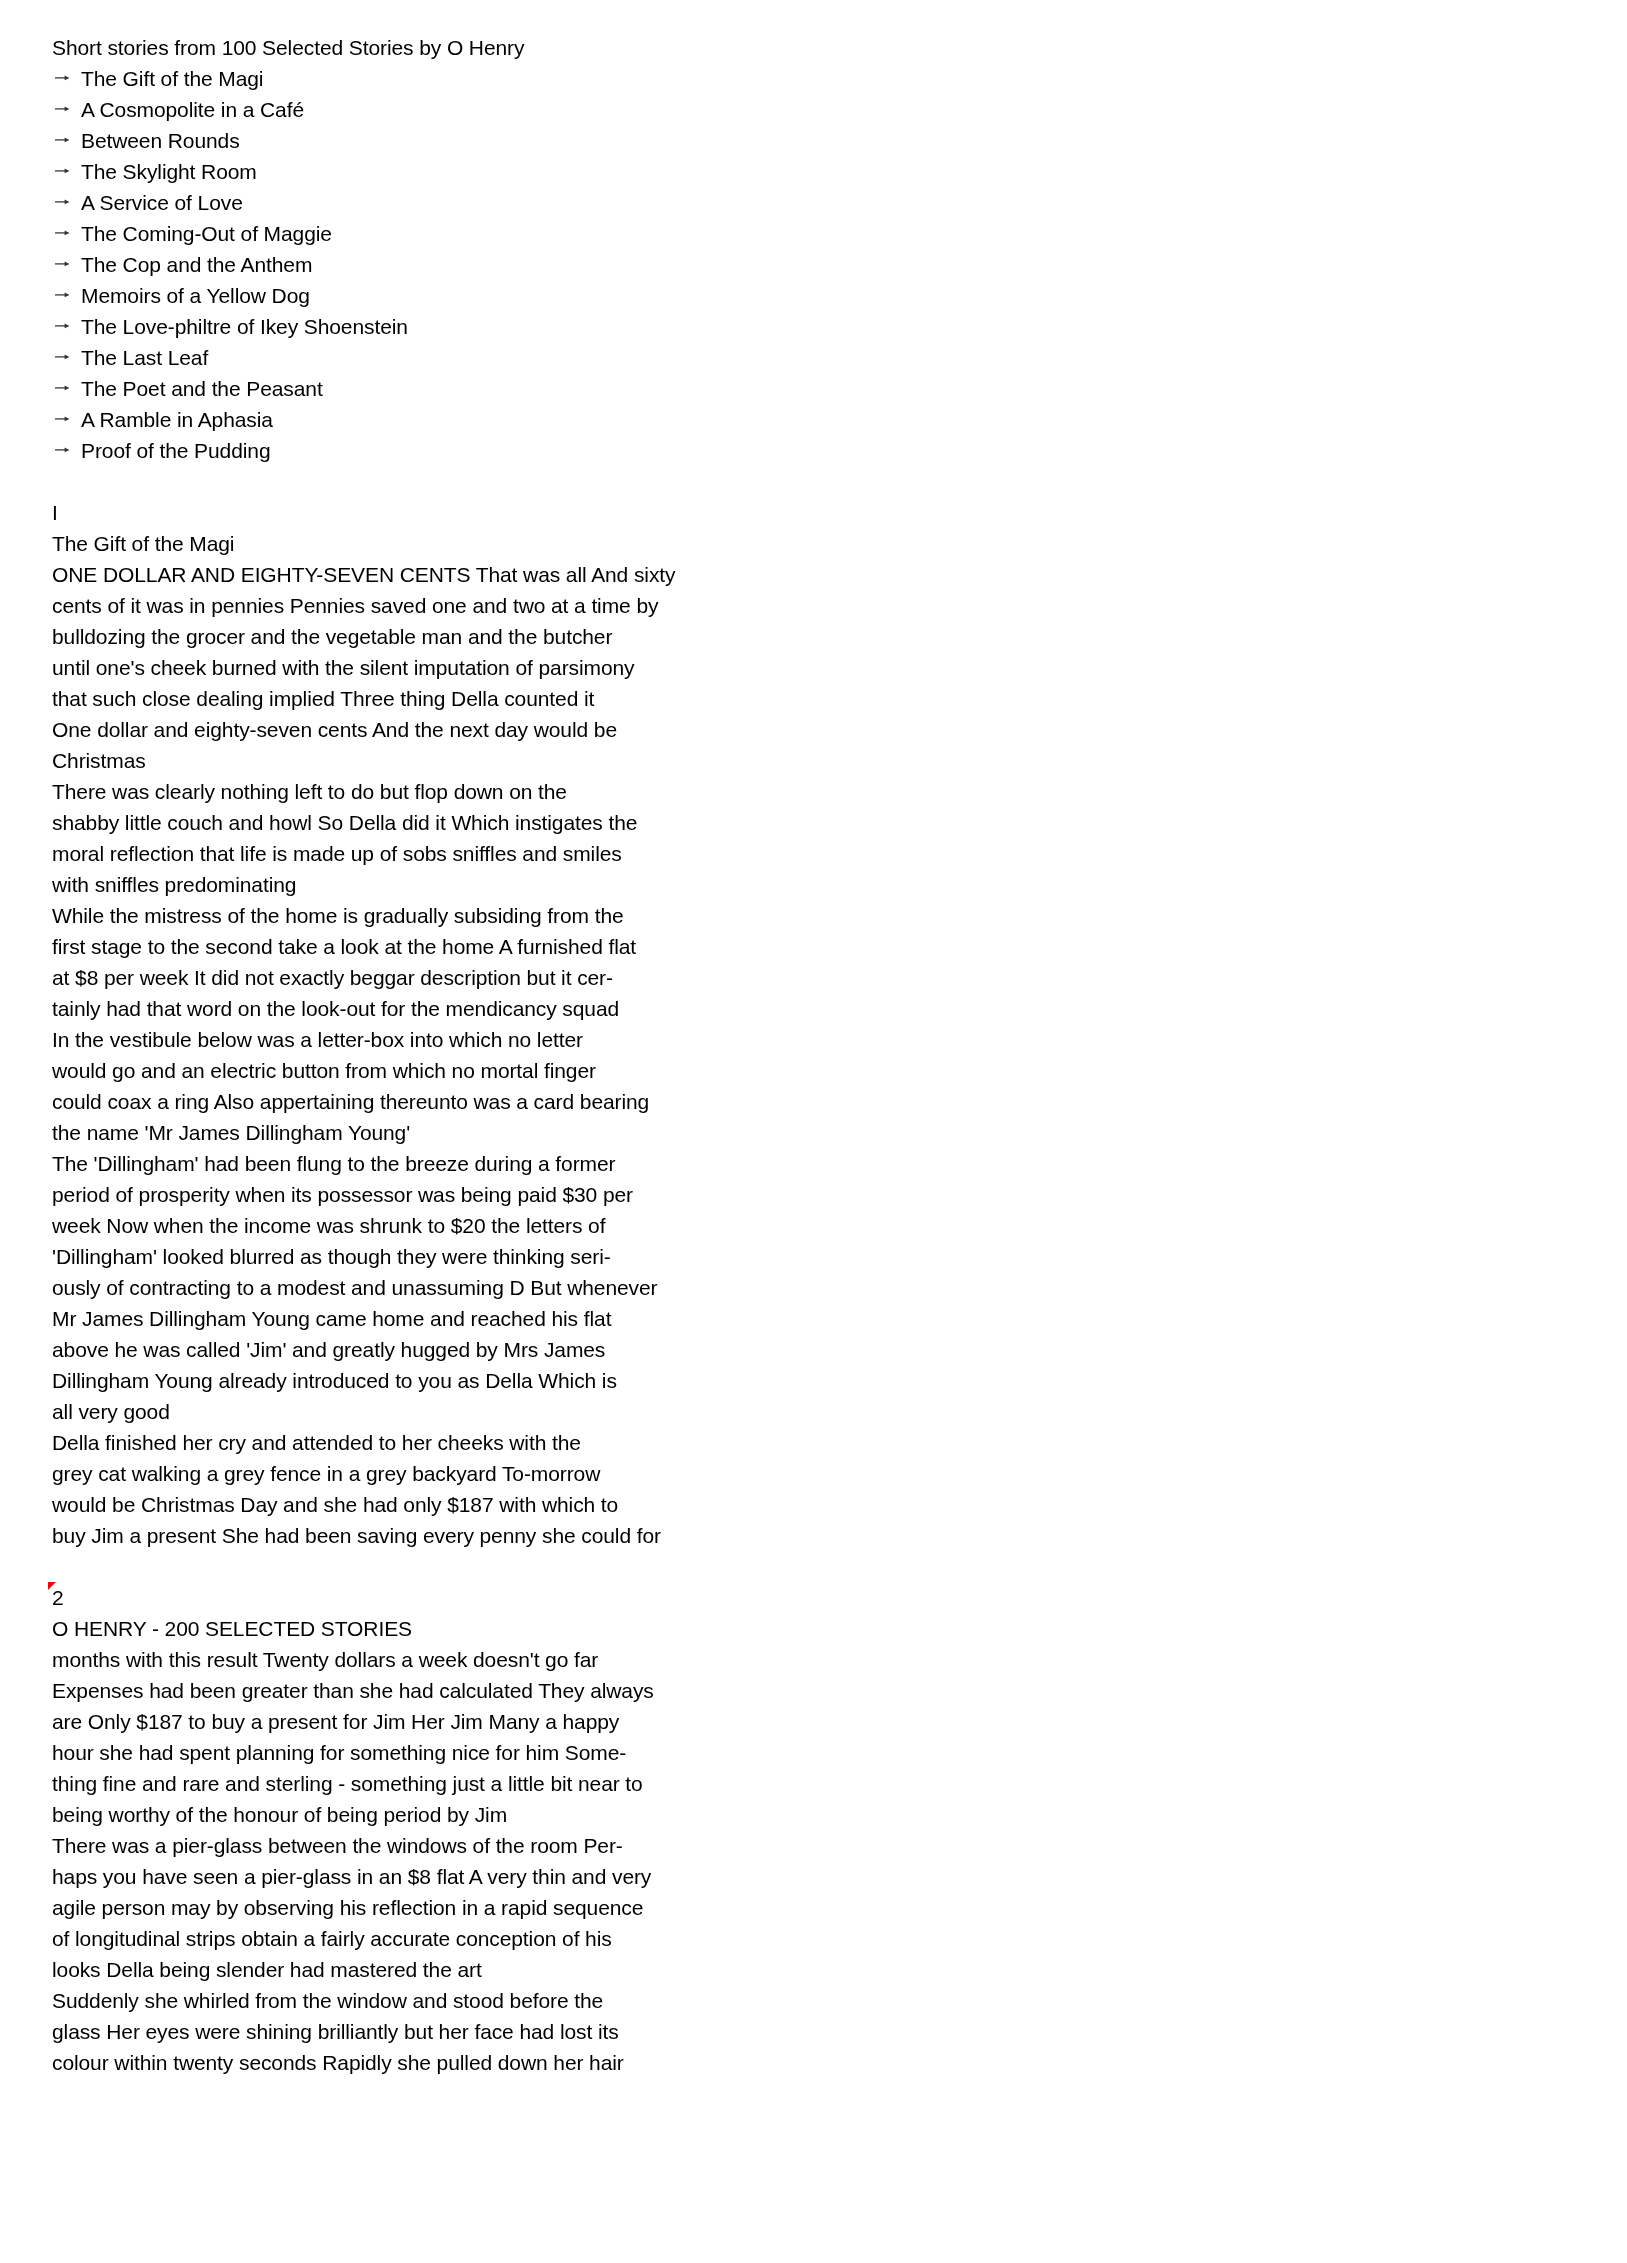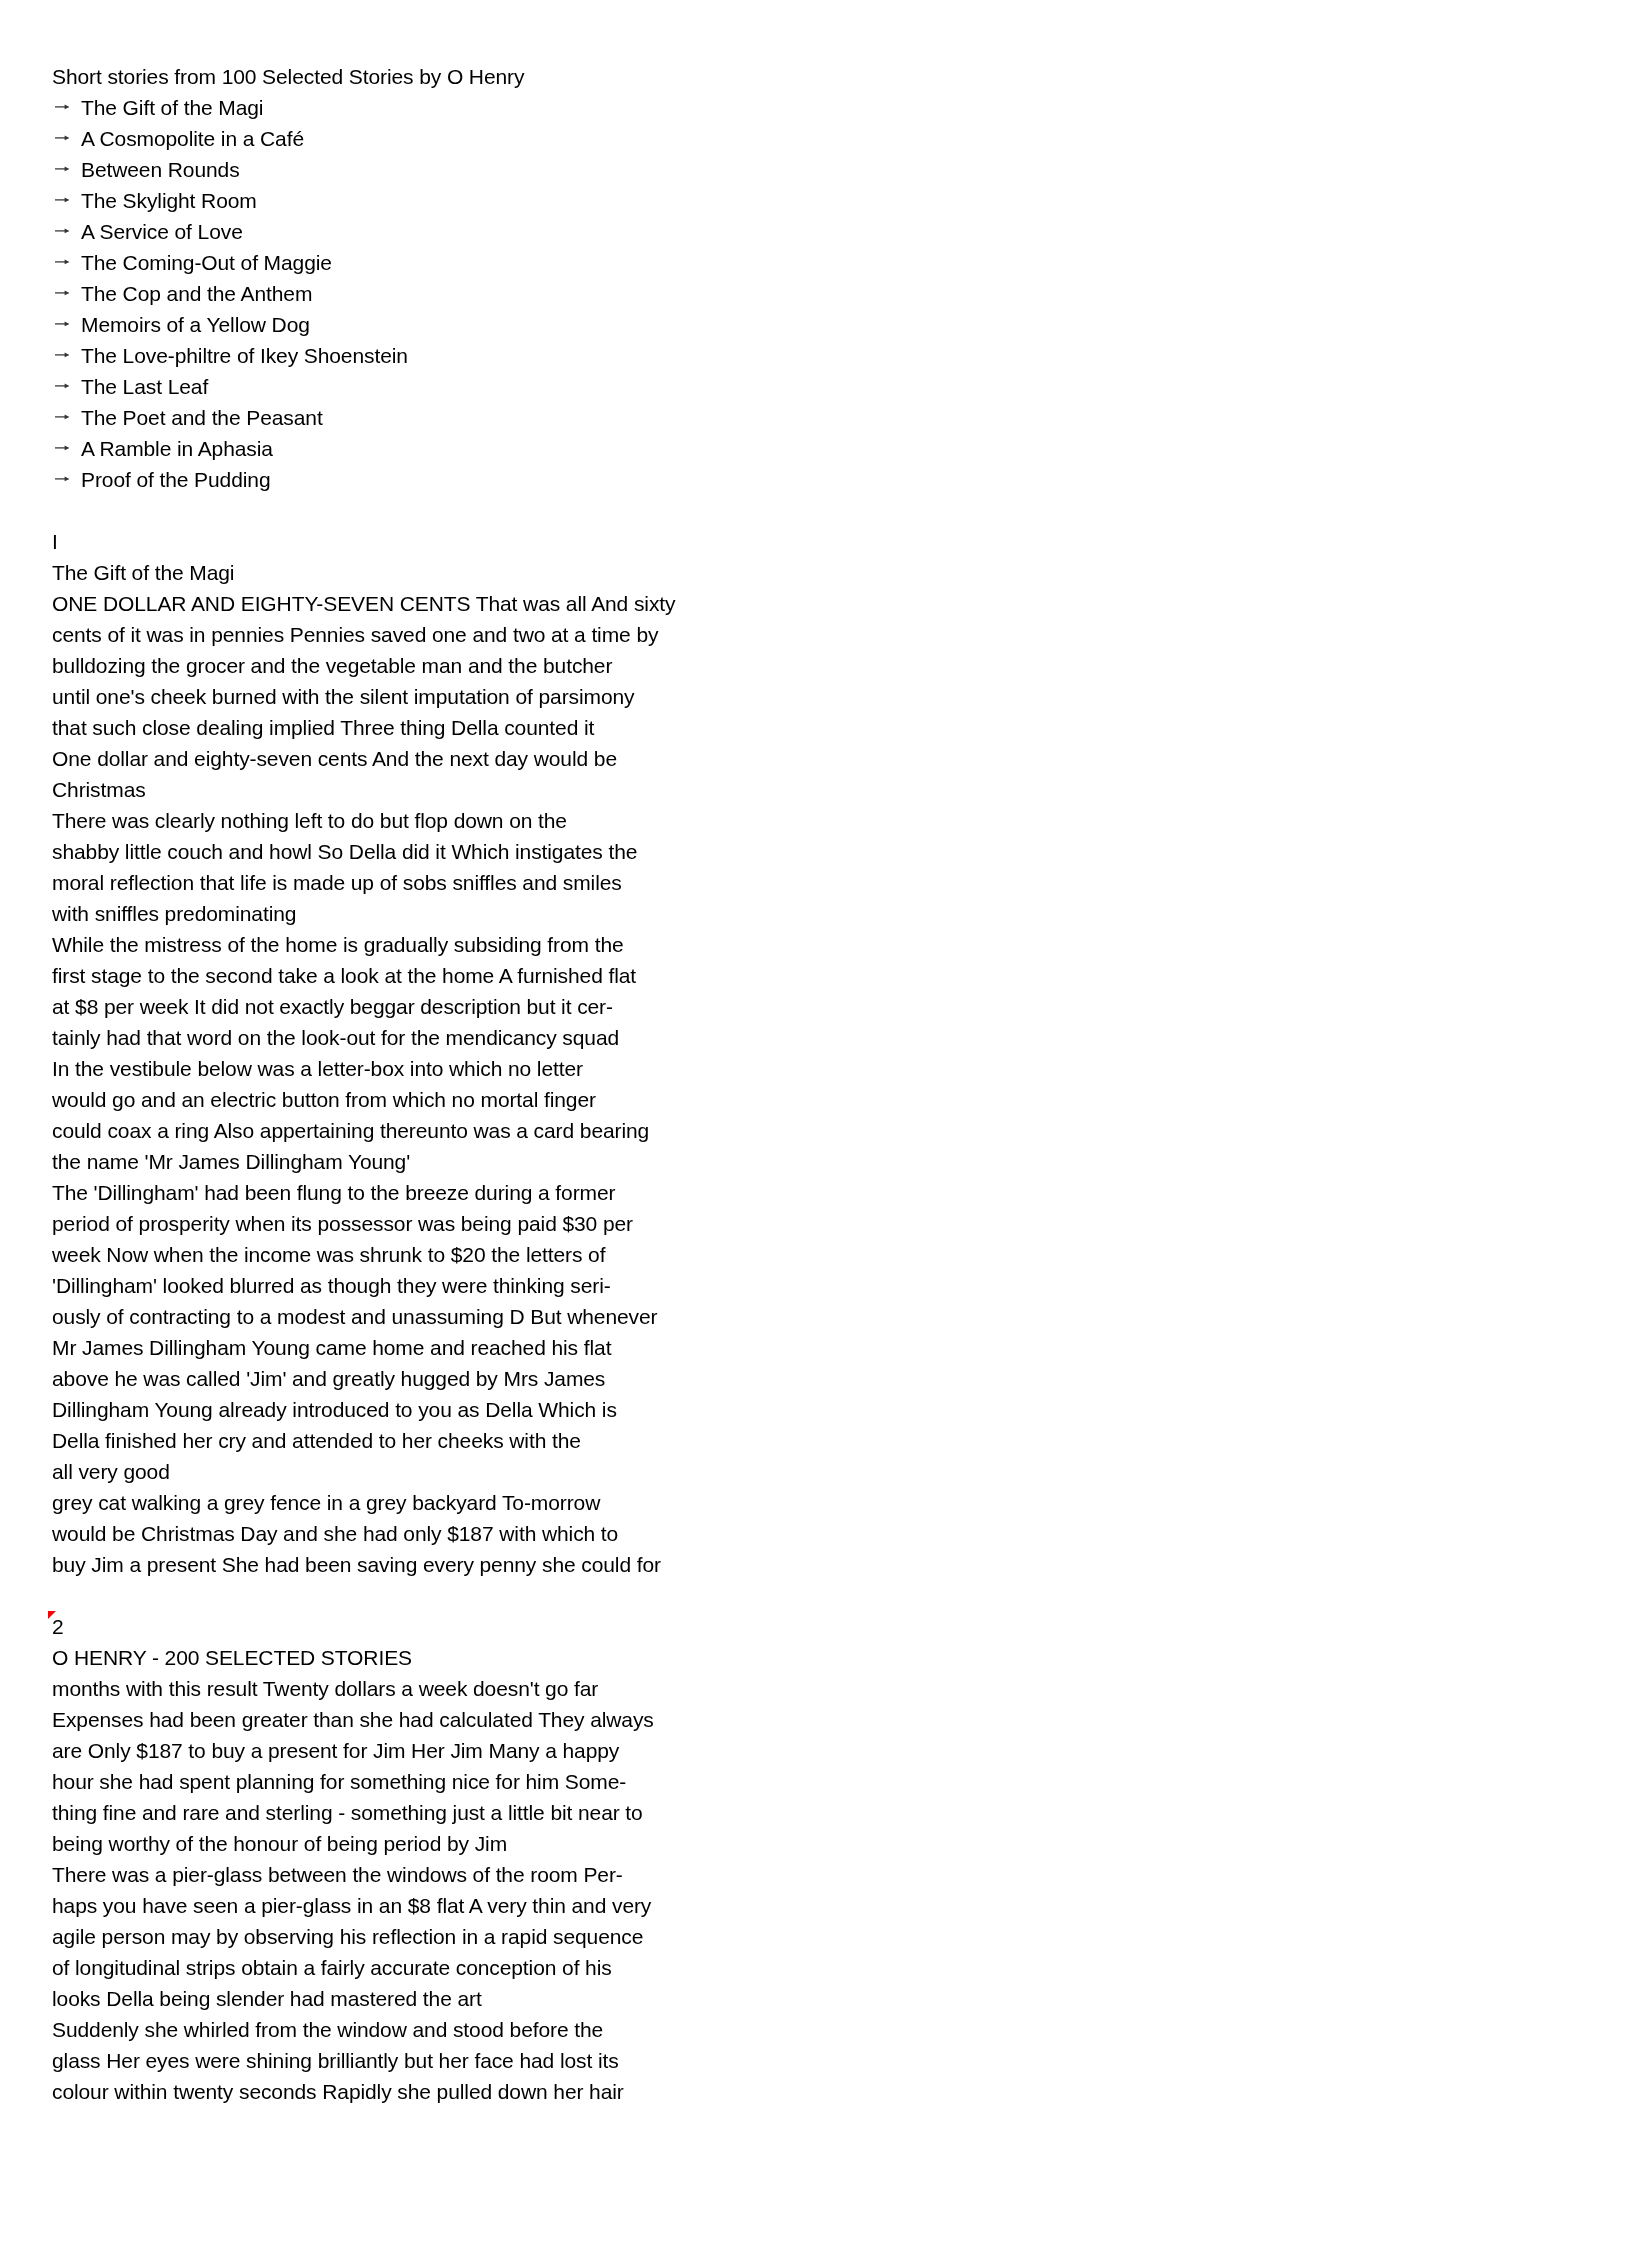--- a/index.html
+++ b/index.html
@@ -11,21 +11,21 @@
     width: 1628px;
     height: 2263px;
     position: relative;
     overflow: hidden;
     font-family: "Liberation Sans", sans-serif;
     color: #000000;
   }
   .page {
     position: absolute;
     left: 52px;
-    top: 61px;
+    top: 32px;
     width: 869px;
     font-size: 21px;
     line-height: 31px;
     letter-spacing: -0.1px;
   }
   .line {
     height: 31px;
     white-space: nowrap;
   }
   .blank { height: 31px; }
@@ -210,22 +210,22 @@
     <div class="line">could coax a ring Also appertaining thereunto was a card bearing</div>
     <div class="line">the name 'Mr James Dillingham Young'</div>
     <div class="line">The 'Dillingham' had been flung to the breeze during a former</div>
     <div class="line">period of prosperity when its possessor was being paid $30 per</div>
     <div class="line">week Now when the income was shrunk to $20 the letters of</div>
     <div class="line">'Dillingham' looked blurred as though they were thinking seri-</div>
     <div class="line">ously of contracting to a modest and unassuming D But whenever</div>
     <div class="line">Mr James Dillingham Young came home and reached his flat</div>
     <div class="line">above he was called 'Jim' and greatly hugged by Mrs James</div>
     <div class="line">Dillingham Young already introduced to you as Della Which is</div>
+    <div class="line">all very good</div>
     <div class="line">Della finished her cry and attended to her cheeks with the</div>
-    <div class="line">all very good</div>
     <div class="line">grey cat walking a grey fence in a grey backyard To-morrow</div>
     <div class="line">would be Christmas Day and she had only $187 with which to</div>
     <div class="line">buy Jim a present She had been saving every penny she could for</div>
   </div>
 
   <div class="blank"></div>
 
   <div class="line page-num-wrap">
     <span class="annot-mark"></span>
     <span>2</span>

